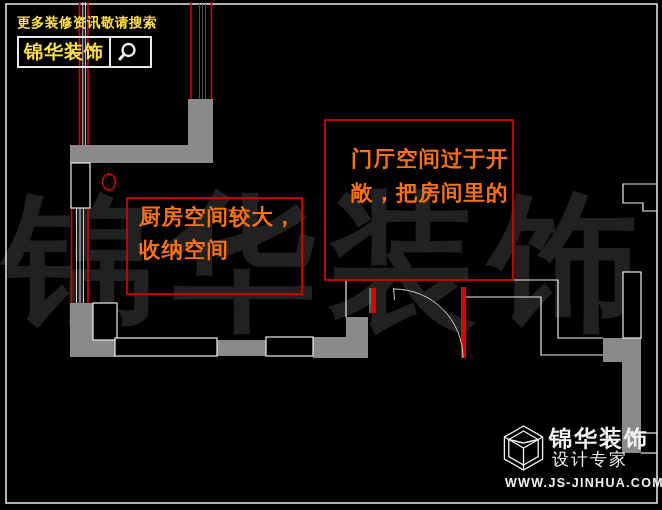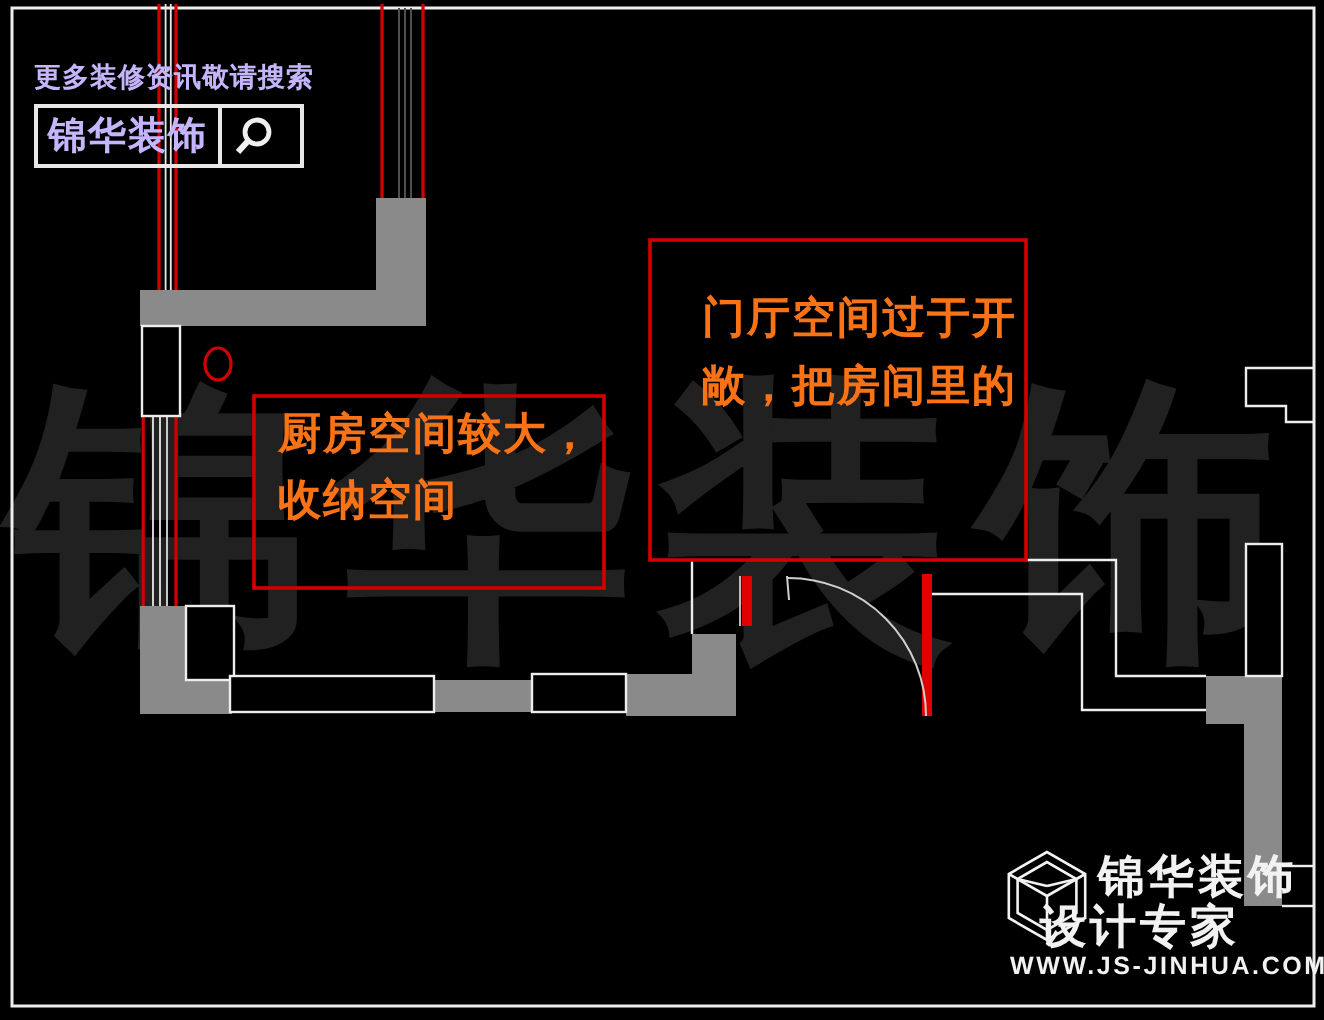--- a/index.html
+++ b/index.html
@@ -9,42 +9,42 @@
 
   
   .watermark{position:absolute;left:4px;top:186px;font-family:"DejaVu Serif", serif;
              font-weight:bold;font-size:150px;letter-spacing:12px;color:#212121;
              white-space:nowrap;line-height:1;z-index:1;}
 
   
   .plan-svg{position:absolute;left:0;top:0;z-index:2;}
 
   
-  .brand{position:absolute;left:17px;top:14px;z-index:5;color:#c4b5fd;margin-top:16px;}
+  .brand{position:absolute;left:17px;top:14px;z-index:5;color:#fde047;}
   .brand .tagline{font-size:13.5px;font-weight:bold;letter-spacing:0.5px;white-space:nowrap;}
   .search-box{margin-top:4px;width:131px;height:28px;border:2px solid #e8e8e8;
               display:flex;align-items:center;}
   .search-box .logo-text{font-size:19px;font-weight:bold;letter-spacing:1px;padding:0 5px;
                          white-space:nowrap;}
   .search-box .divider{width:2px;align-self:stretch;background:#e8e8e8;}
   .search-box .mag{padding:2px 3px 0 4px;display:flex;}
 
   
   .anno{position:absolute;z-index:5;color:#f97316;font-weight:bold;font-size:21.5px;
         letter-spacing:1px;white-space:nowrap;}
   .anno-kitchen{left:139px;top:201px;line-height:33px;}
   .anno-hall{left:351px;top:143px;line-height:33.5px;}
 
   
   .footer-logo{position:absolute;z-index:5;color:#f2f2f2;}
   .cube{left:500px;top:424px;}
   .company{left:549px;top:423px;font-family:"DejaVu Serif", serif;font-weight:bold;
            font-size:23px;letter-spacing:2px;white-space:nowrap;}
-  .slogan{left:520px;top:448px;font-family:"DejaVu Serif", serif;font-weight:bold;
-          font-size:23px;letter-spacing:2px;white-space:nowrap;}
+  .slogan{left:552px;top:448px;font-family:"DejaVu Serif", serif;font-weight:normal;
+          font-size:17px;letter-spacing:2px;white-space:nowrap;}
   .website{left:505px;top:476px;font-size:12.5px;font-weight:bold;letter-spacing:1.3px;
            white-space:nowrap;}
 </style>
 </head>
 <body>
 
 <div class="stage">
 
   <div class="watermark">锦华装饰</div>
 

